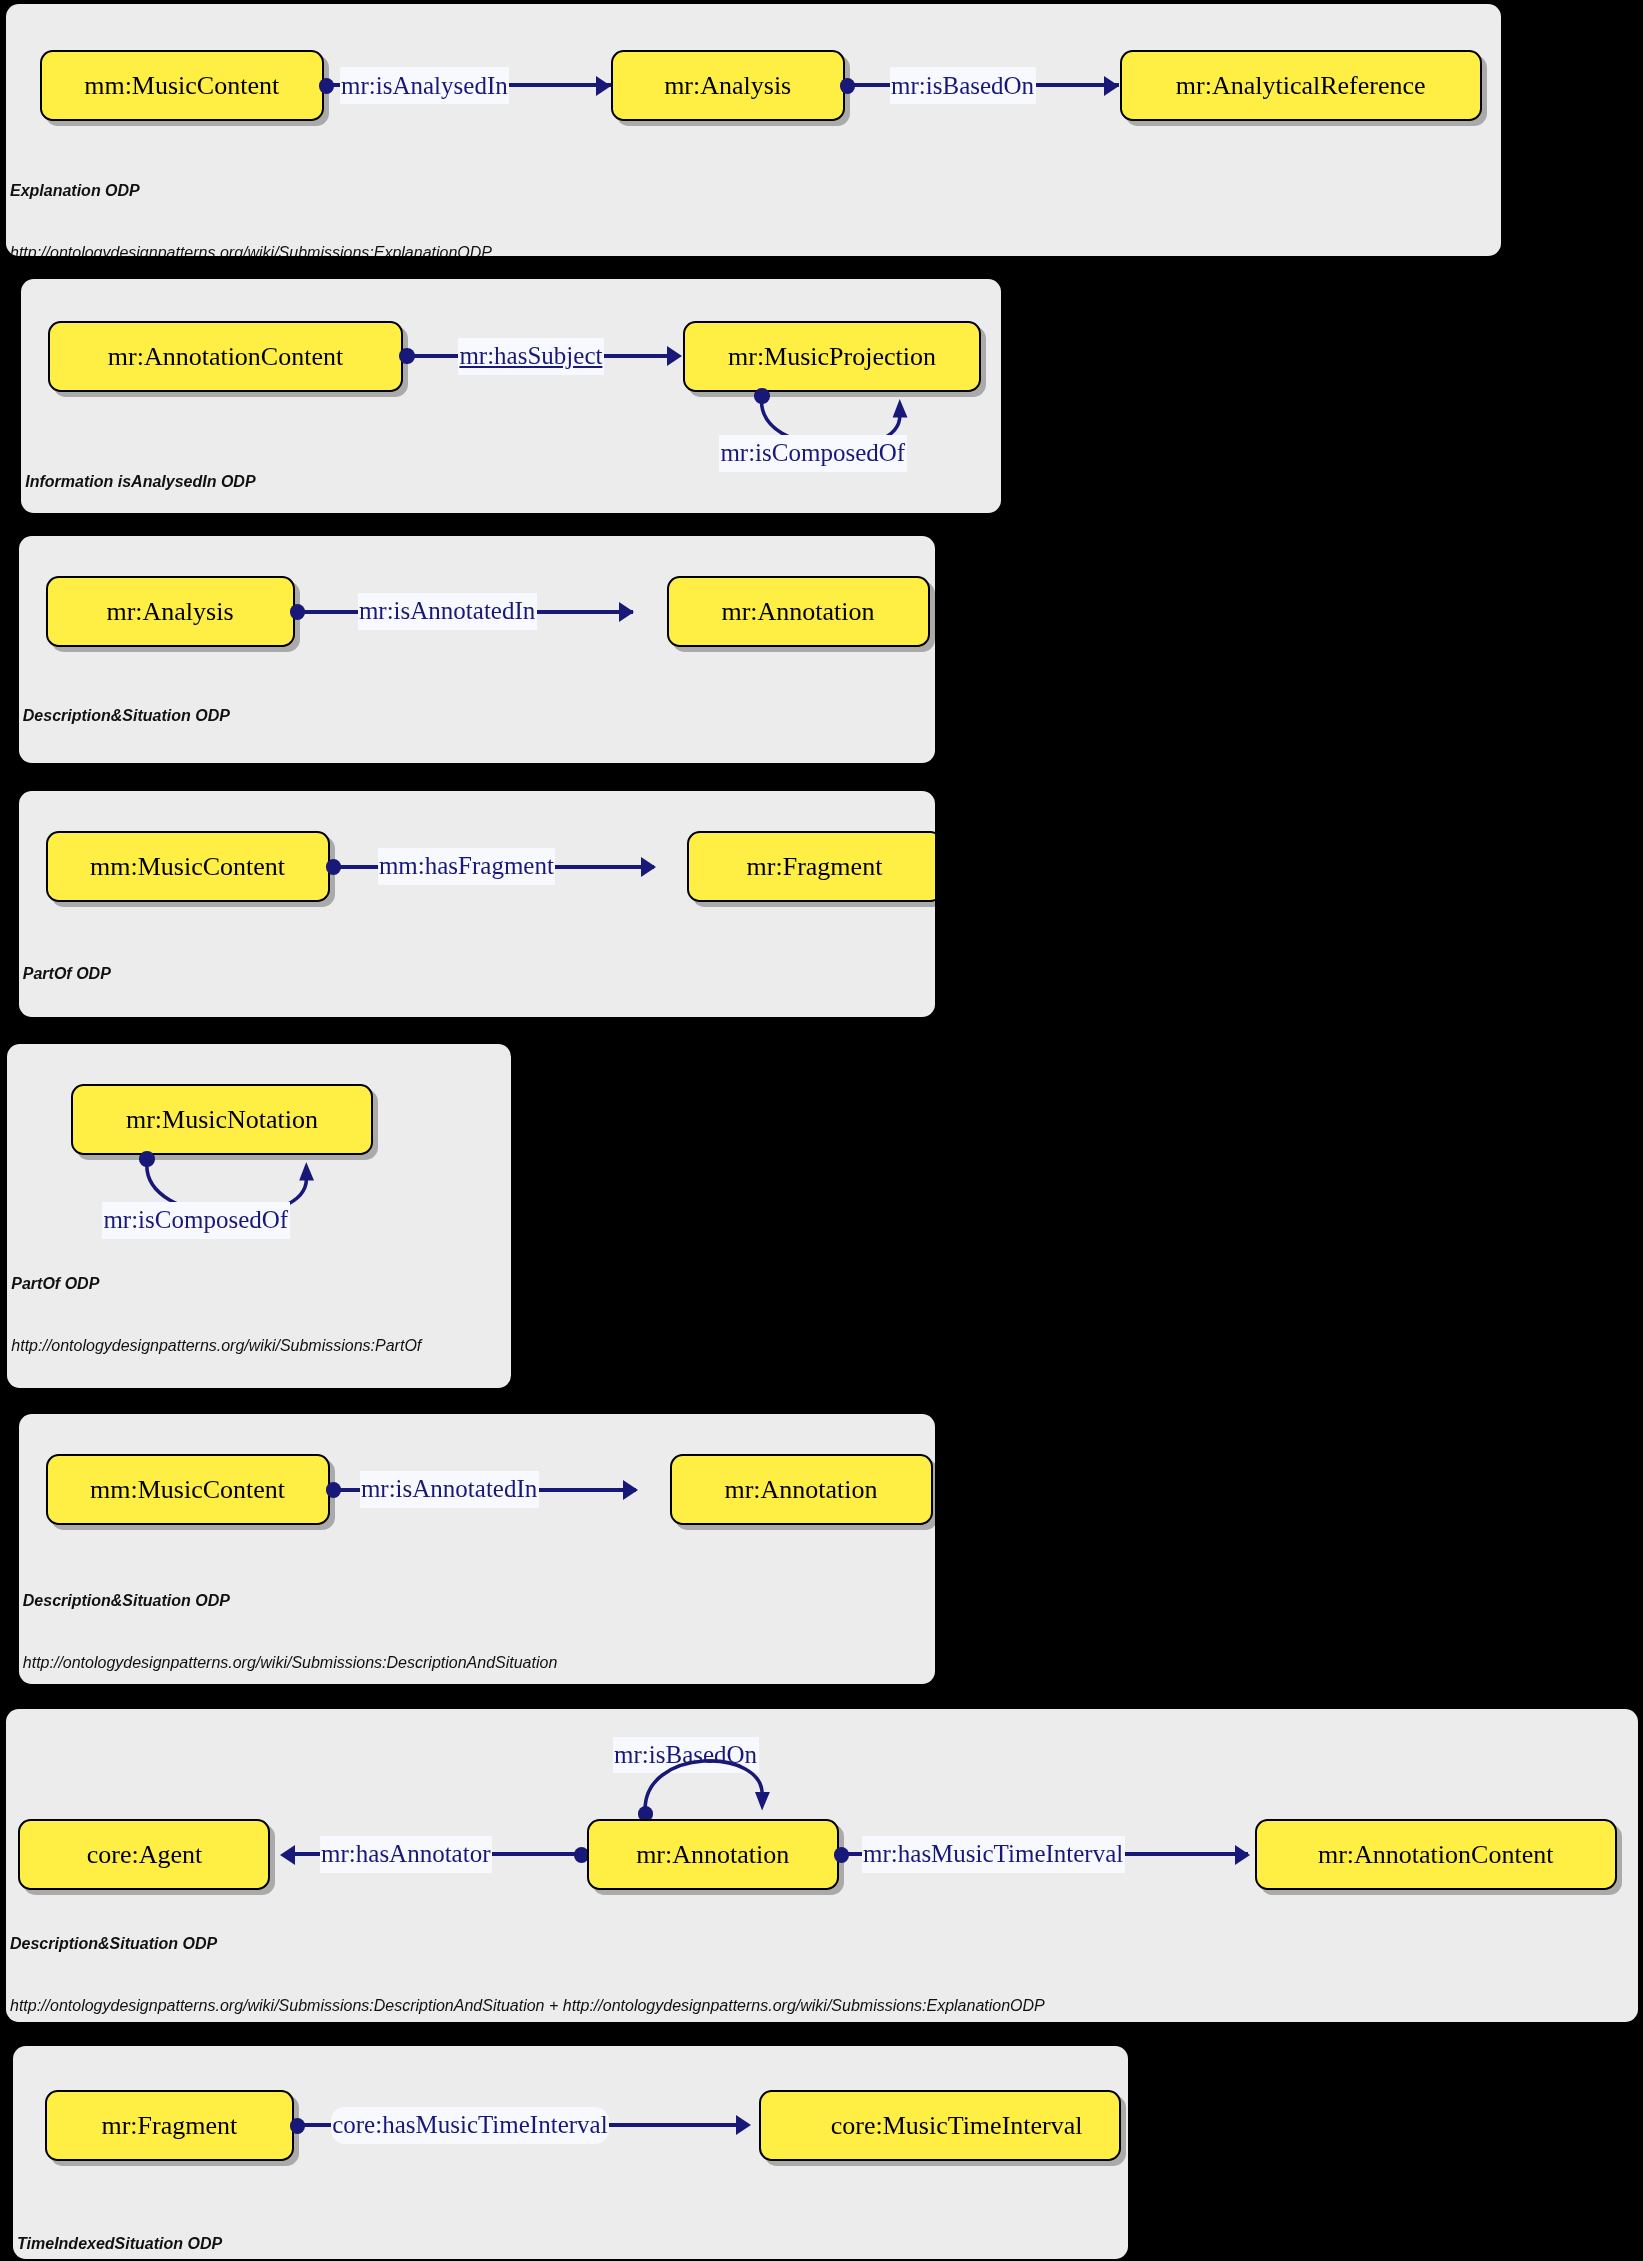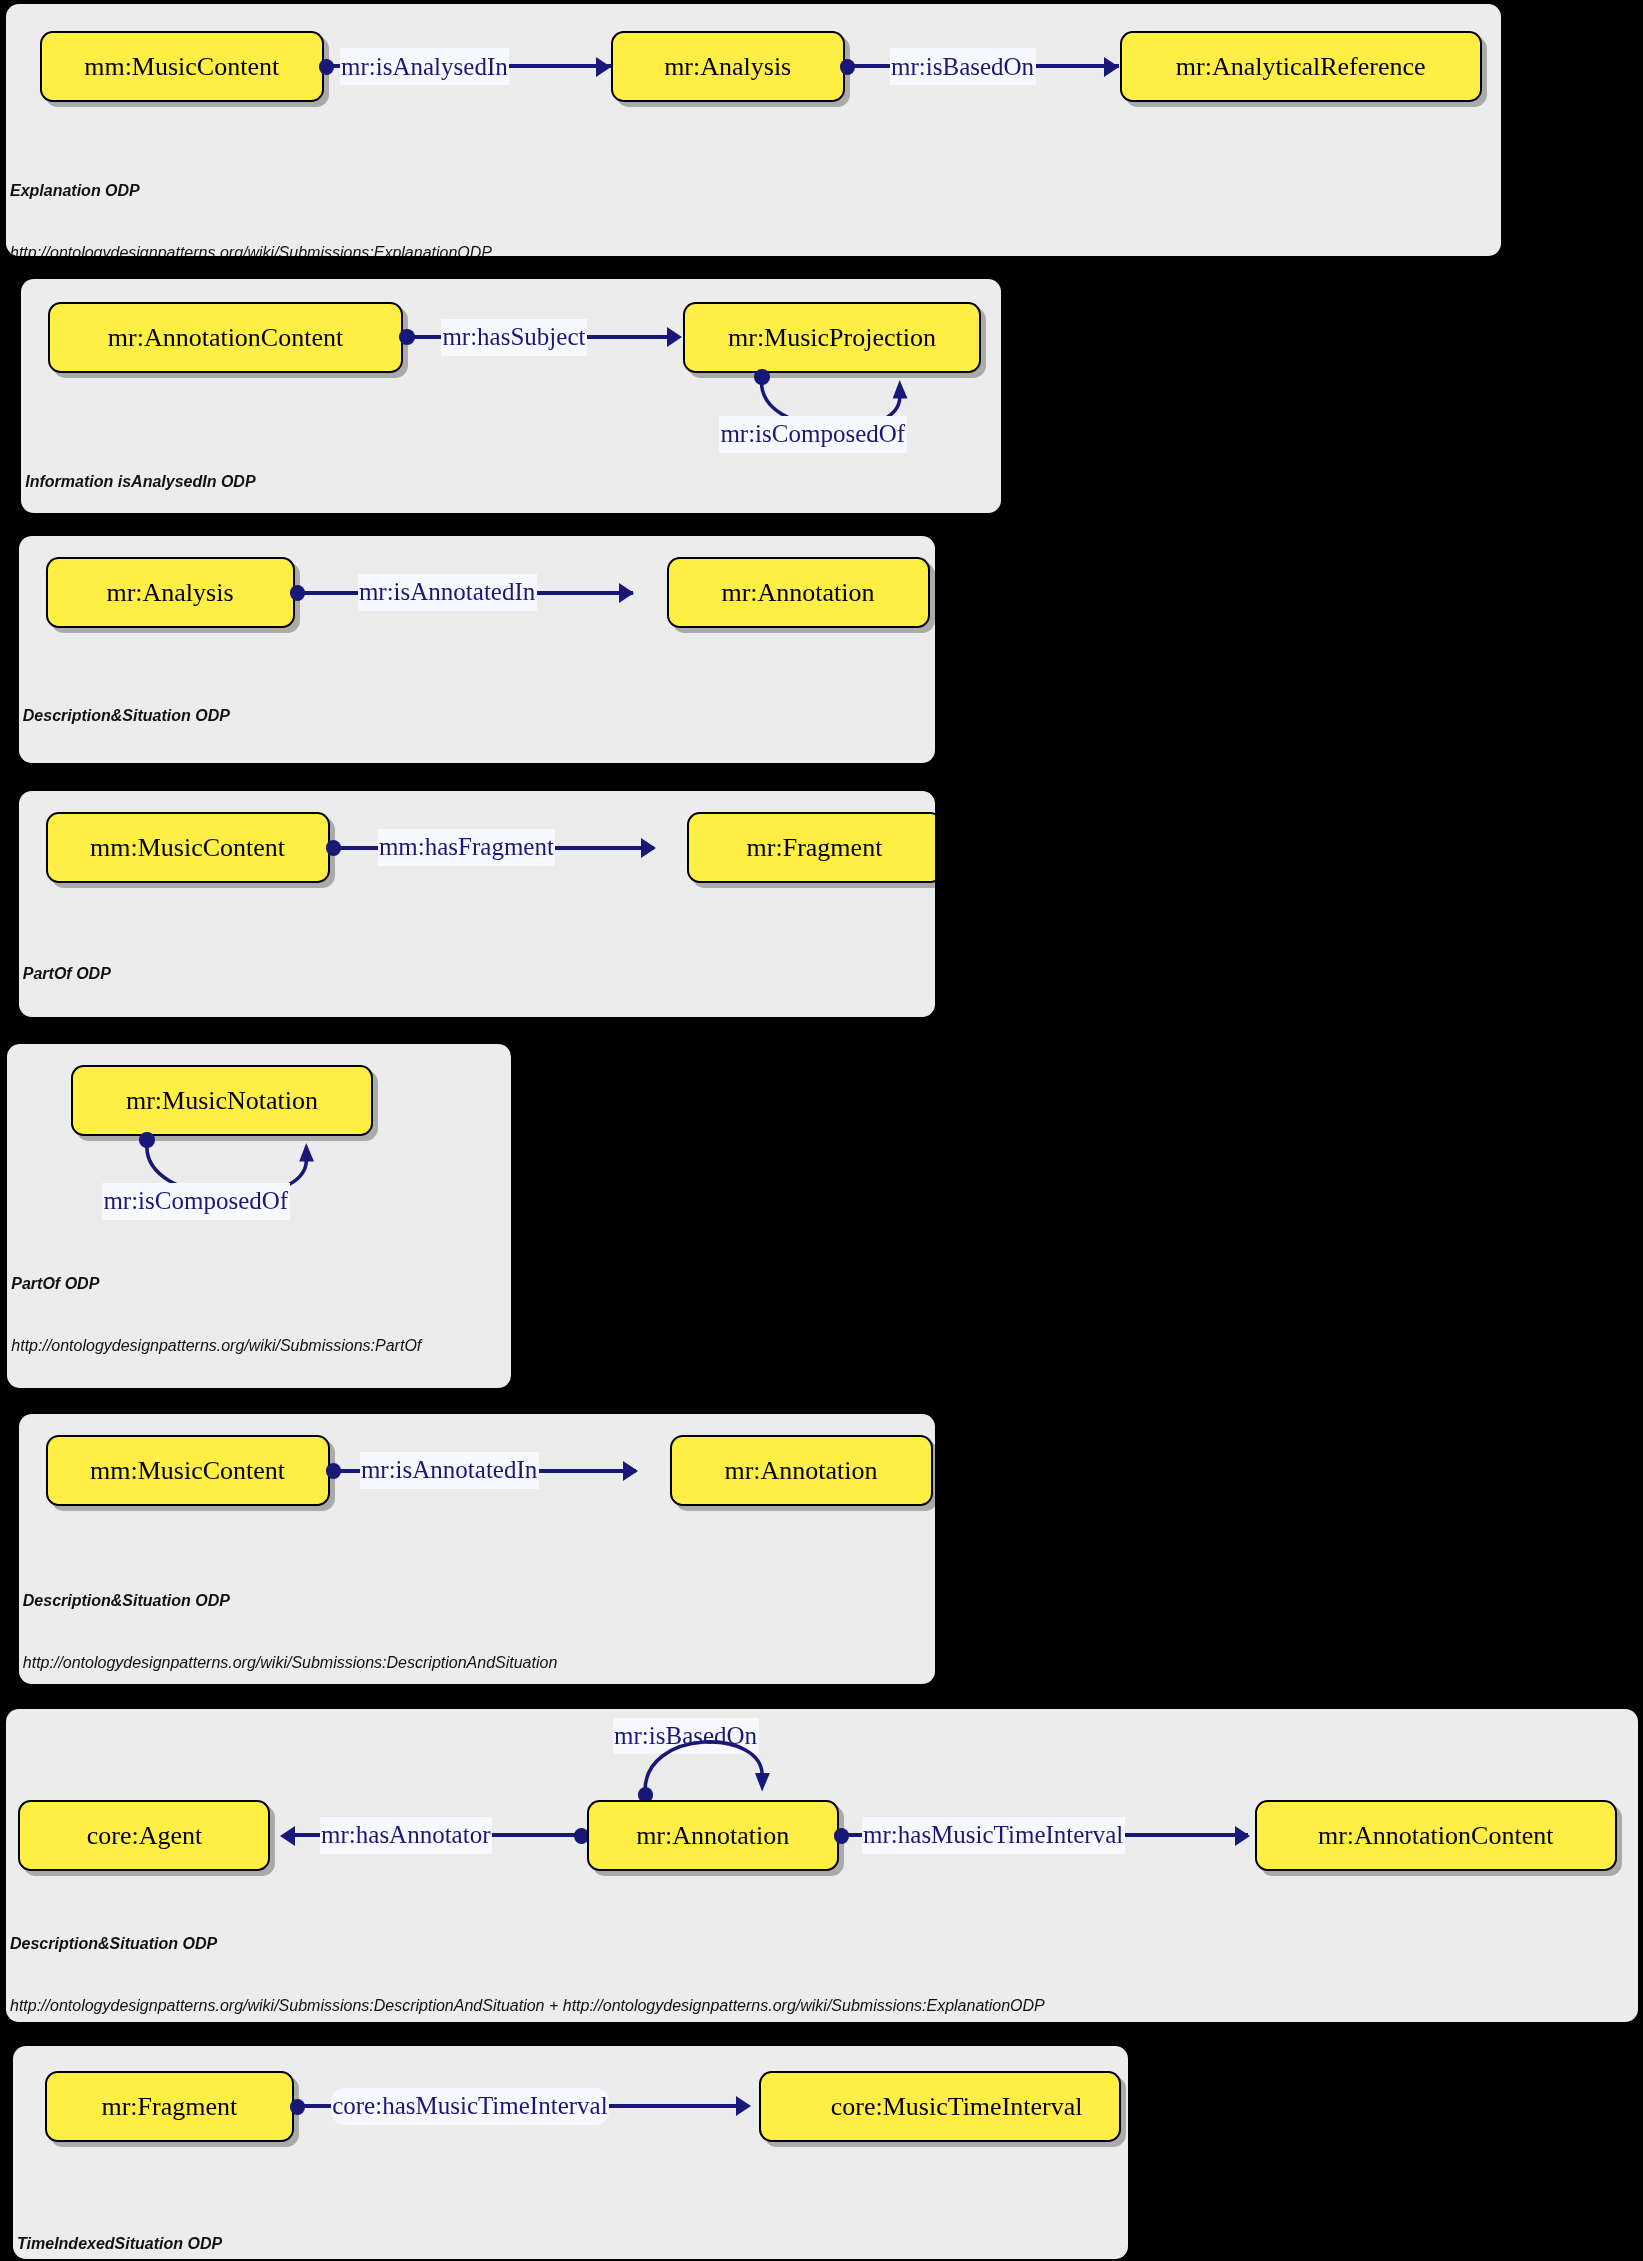--- a/index.html
+++ b/index.html
@@ -19,20 +19,21 @@
     position: absolute;
     background: #ececec;
     border-radius: 12.8px;
     box-shadow: 2.1px 2.1px 3.6px rgba(0,0,0,0.55);
     box-sizing: border-box;
     overflow: hidden;
   }
 
   .graph {
     position: relative;
+    margin-top: 19px;
   }
 
   
   .node {
     position: absolute;
     background: #ffee44;
     border: 2.8px solid #000000;
     border-radius: 12.8px;
     box-shadow: 5px 5px 0 0 rgba(0,0,0,0.28);
     display: flex;
@@ -142,21 +143,21 @@
 </div>
 
 <div class="panel" style="left:21px; top:279px; width:980px; height:234px;">
   <div class="graph" style="position:absolute; left:0; top:0; width:980px; height:178px;">
 
     <div class="node" style="left:27px; top:23px; width:355px; height:71px;">mr:AnnotationContent</div>
 
     <span class="dot" style="left:378px; top:50px;"></span>
     <div class="edge-line" style="left:386px; top:56px; width:270px;"></div>
     <div class="arrow-right" style="left:646px; top:48px;"></div>
-    <div class="edge-label" style="left:420px; top:40px;">mr:hasSubject</div>
+    <div class="edge-label" style="left:437px; top:40px;text-decoration:underline;">mr:hasSubject</div>
 
     <div class="node" style="left:662px; top:23px; width:298px; height:71px;">mr:MusicProjection</div>
 
     <span class="dot" style="left:733px; top:90px;"></span>
     <svg class="curve" width="227" height="92" style="left:710px; top:94px;" viewBox="0 0 320 130">
       <path d="M 43 8 C 35 95, 245 100, 238 30" fill="none" stroke="#181878" stroke-width="5"></path>
       <polygon points="238,10 228,36 249,36" fill="#181878"></polygon>
     </svg>
     <div class="edge-label" style="left:698px; top:137px;">mr:isComposedOf</div>
   </div>

